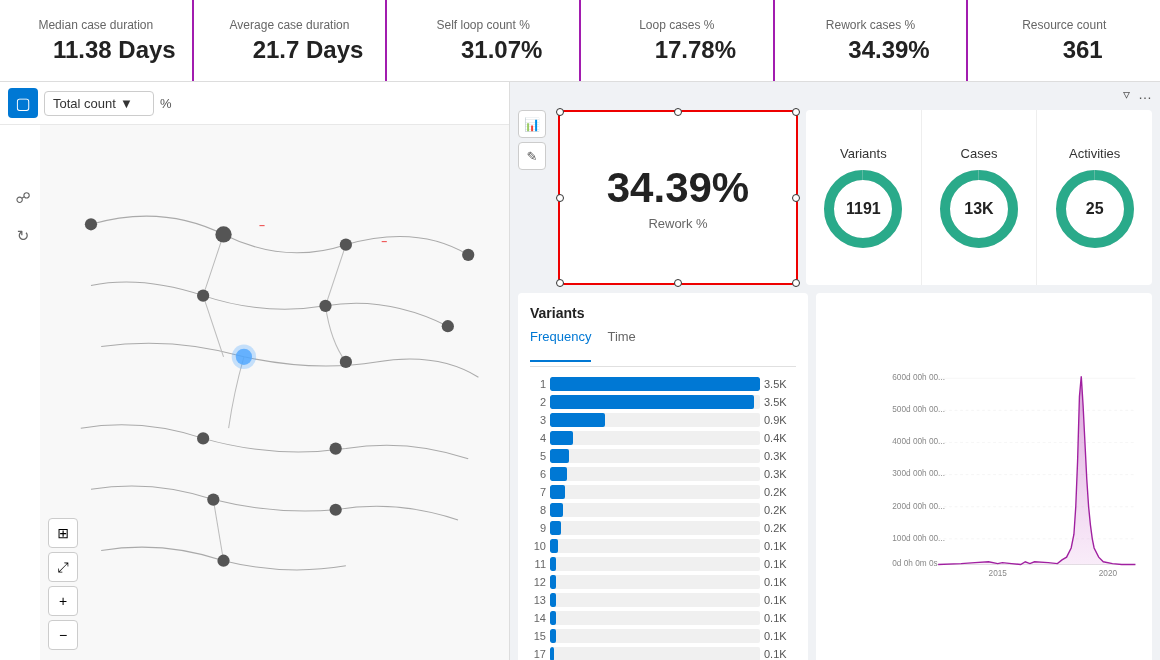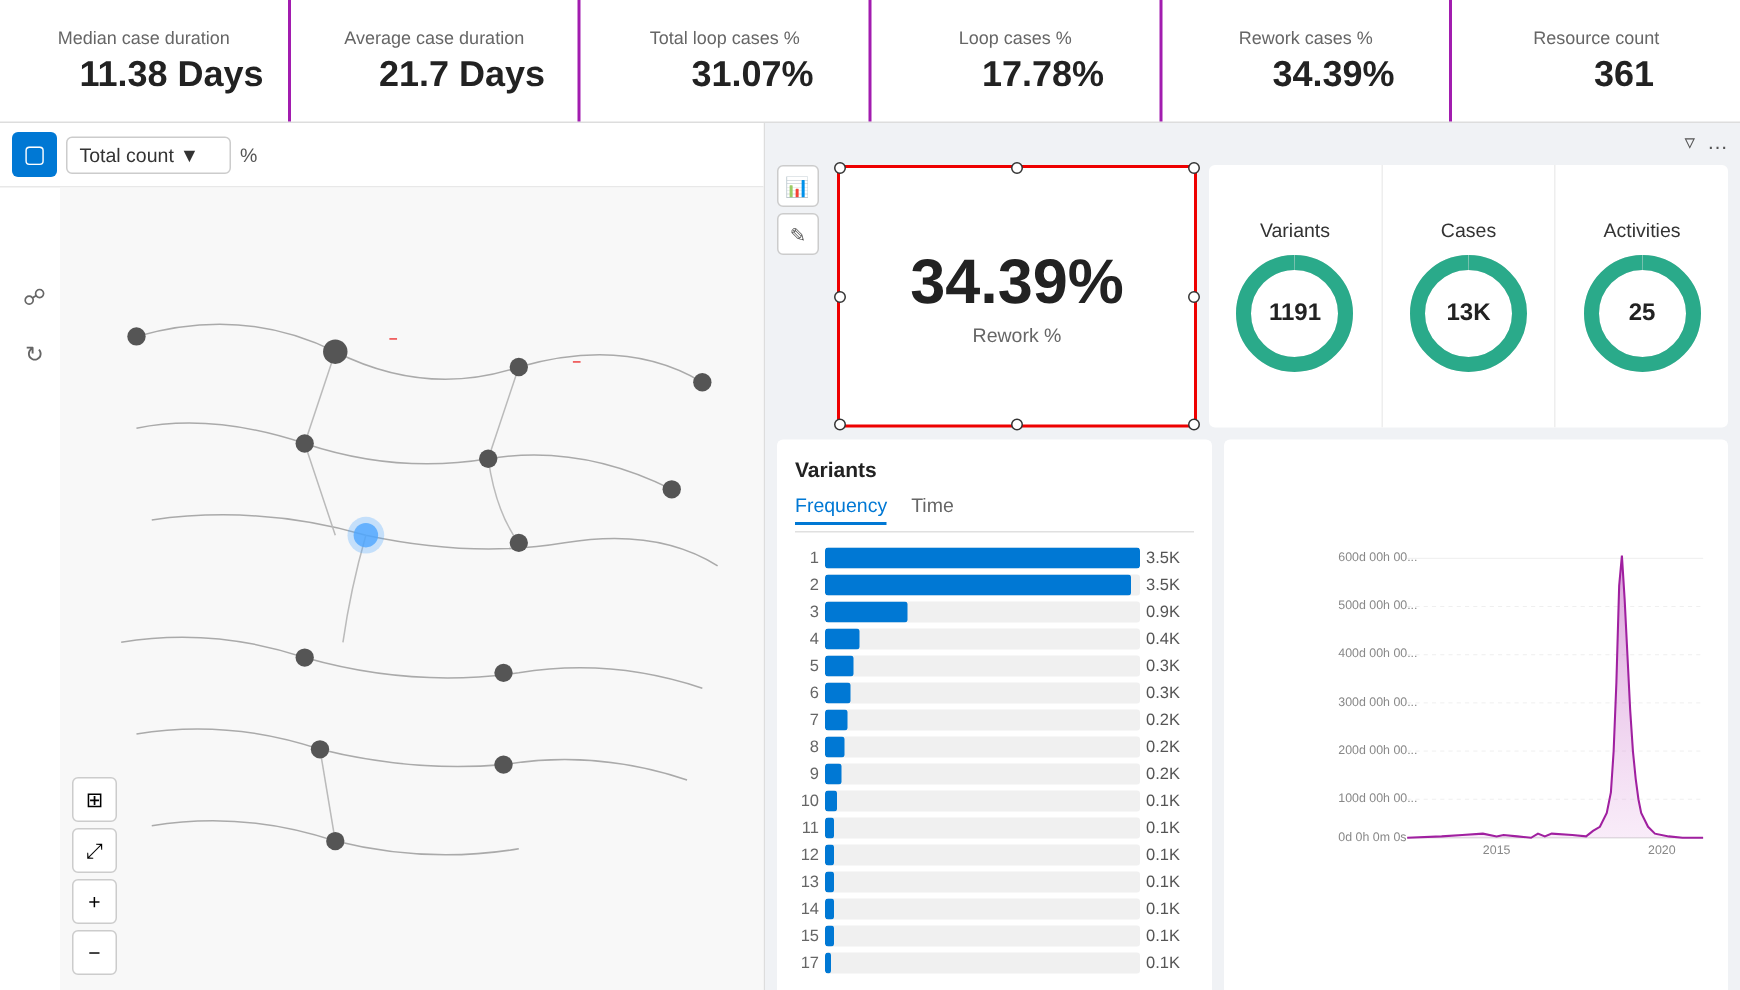--- a/index.html
+++ b/index.html
@@ -264,21 +264,21 @@
       display: flex;
       gap: 16px;
       margin-bottom: 10px;
       border-bottom: 1px solid #e0e0e0;
       padding-bottom: 4px;
     }
     .variants-tab {
       font-size: 13px;
       cursor: pointer;
       color: #666;
-      padding-bottom: 4px;
+      padding-bottom: 16px;
     }
     .variants-tab.active {
       color: #0078d4;
       border-bottom: 2px solid #0078d4;
       font-weight: 500;
     }
     .variant-row {
       display: flex;
       align-items: center;
       margin-bottom: 4px;
@@ -365,21 +365,21 @@
 <div class="metrics-bar">
 <div class="metric-card">
     <div class="metric-label">Median case duration</div>
     <div class="metric-value">11.38 Days</div>
   </div>
     <div class="metric-card">
     <div class="metric-label">Average case duration</div>
     <div class="metric-value">21.7 Days</div>
   </div>
     <div class="metric-card">
-    <div class="metric-label">Total loop cases %</div>
+    <div class="metric-label">Self loop count %</div>
     <div class="metric-value">31.07%</div>
   </div>
     <div class="metric-card">
     <div class="metric-label">Loop cases %</div>
     <div class="metric-value">17.78%</div>
   </div>
     <div class="metric-card">
     <div class="metric-label">Rework cases %</div>
     <div class="metric-value">34.39%</div>
   </div>

